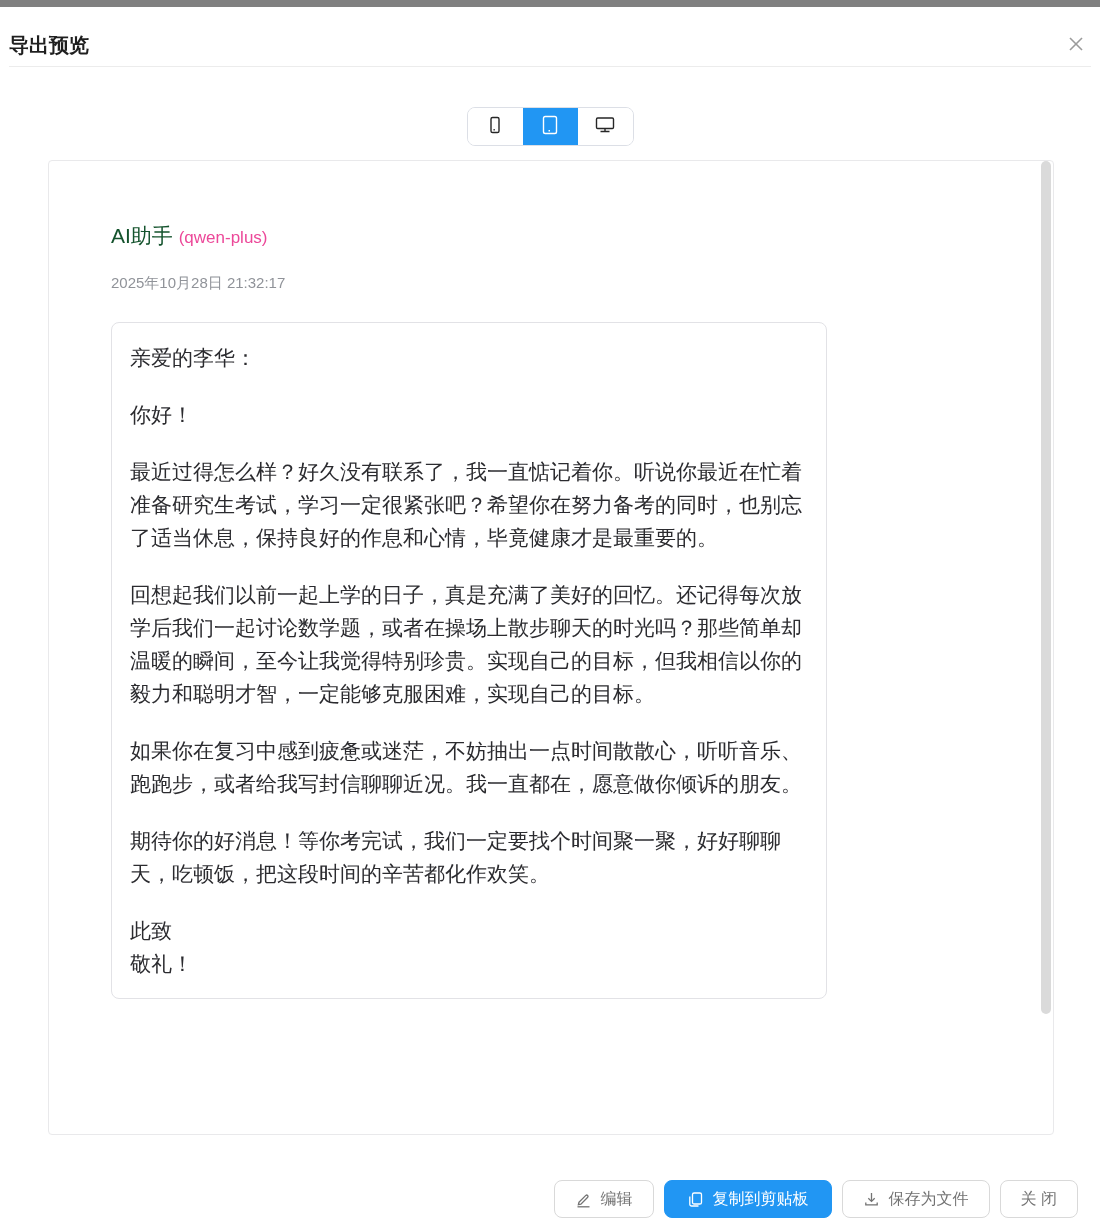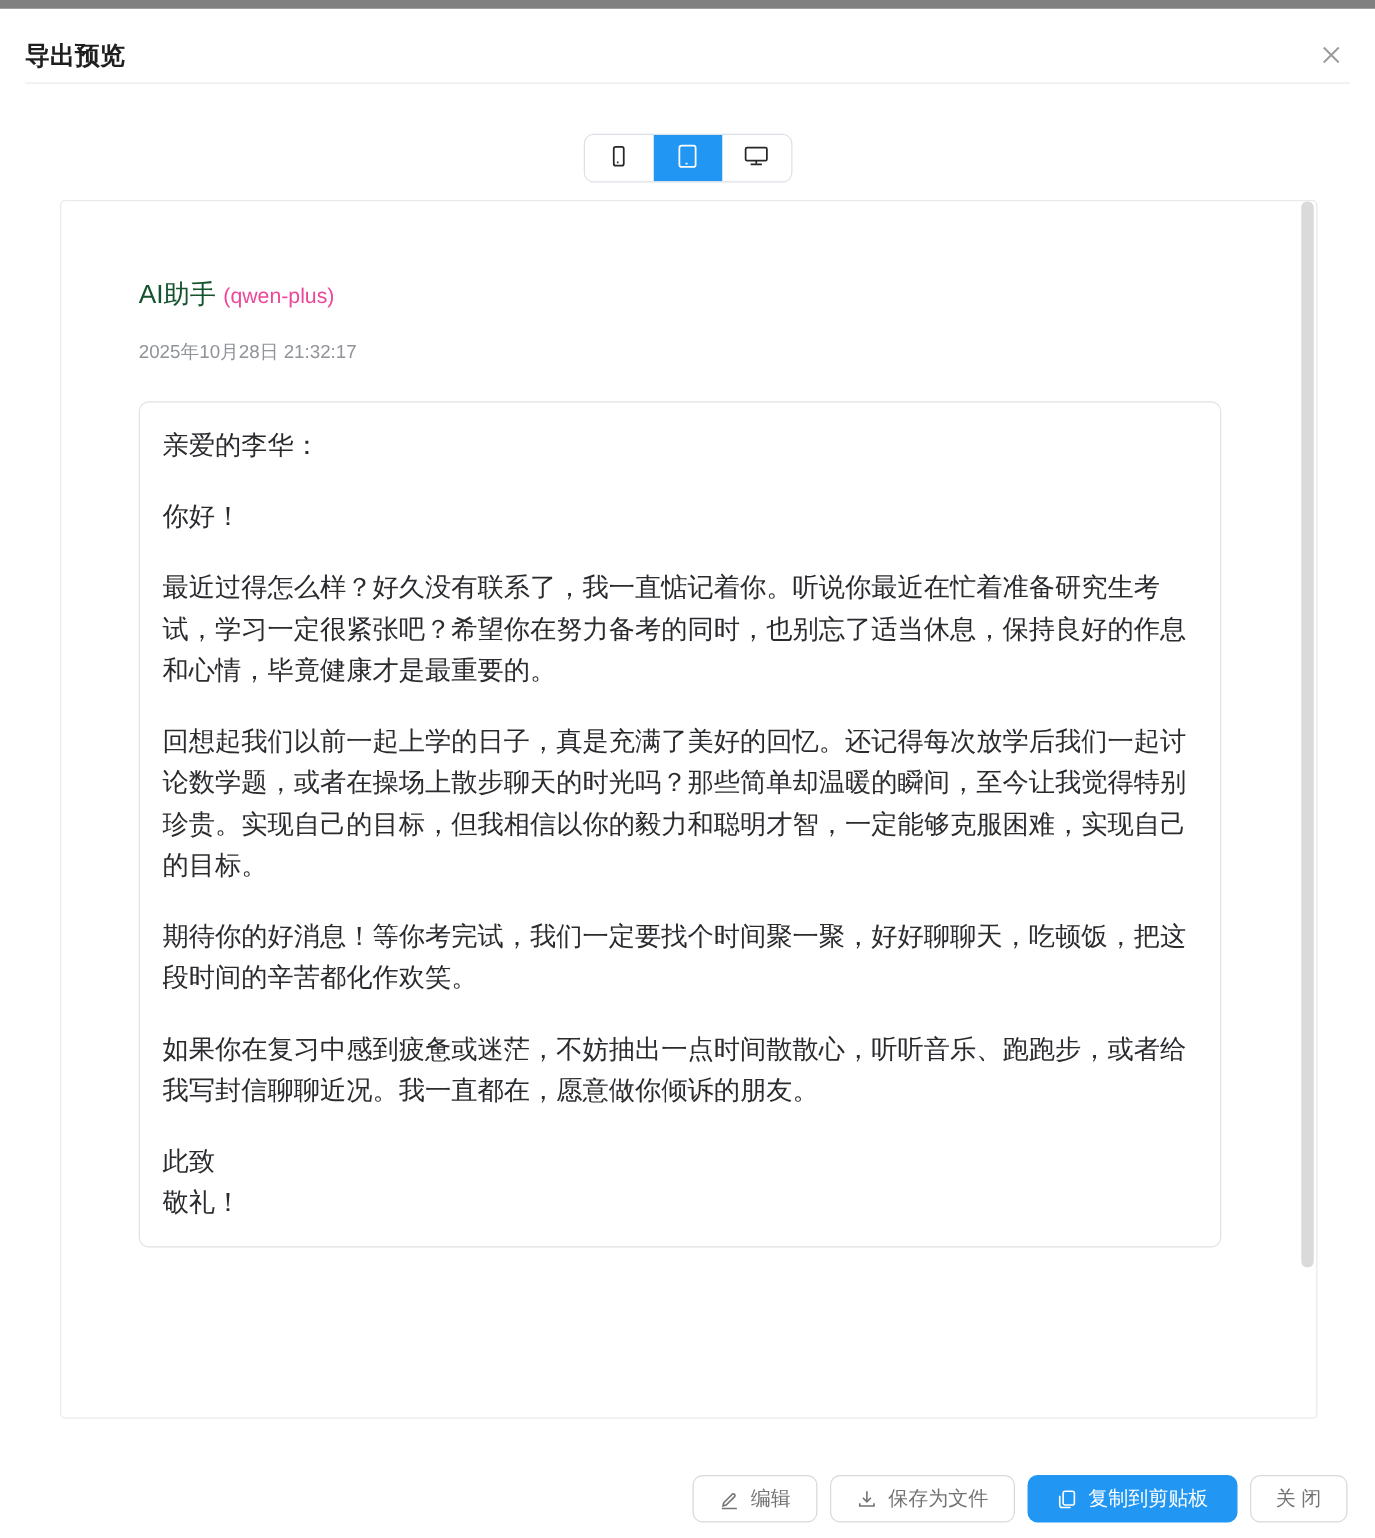--- a/index.html
+++ b/index.html
@@ -9,21 +9,21 @@
     background:#ffffff;
     position:relative;
     overflow:hidden;
     color:#262626;
   }
   .top-bar { width:100%; height:7px; background:#808080; }
 
   
   .dialog-header {
     position:relative;
-    margin:0 20px;
+    margin:0 9px;
     padding:26px 0 9px 0;
     border-bottom:1px solid #ececec;
   }
   .dialog-title { font-size:20px; font-weight:bold; color:#1f1f1f; line-height:24px; }
   .close-btn {
     position:absolute; right:2px; top:24px;
     width:26px; height:26px;
     display:flex; align-items:center; justify-content:center;
     cursor:pointer; color:#9b9b9b; background:none; border:none;
   }
@@ -56,21 +56,21 @@
     overflow:hidden;
   }
   .preview-inner { padding:62px 0 0 62px; }
   .msg-header { font-size:21px; line-height:26px; }
   .assistant-name { color:#14532d; }
   .model-name { color:#ec4899; font-size:17px; }
   .timestamp { margin-top:20px; color:#909399; font-size:15px; line-height:24px; }
 
   .letter-box {
     margin-top:27px;
-    width:866px;
+    width:716px;
     border:1px solid #e2e2e6;
     border-radius:8px;
     padding:18px 18px;
     font-size:21px;
     line-height:33px;
     color:#2b2b2f;
   }
   .letter-box p.para { margin:0 0 24px 0; }
   .letter-box .block { margin:0 0 24px 0; }
   .letter-box .block:last-child { margin-bottom:0; }
@@ -160,59 +160,59 @@
       <span class="assistant-name">AI助手</span>
       <span class="model-name">(qwen-plus)</span>
     </div>
     <div class="timestamp">2025年10月28日 21:32:17</div>
 
     <div class="letter-box">
       <p class="para">亲爱的李华：</p>
       <p class="para">你好！</p>
       <p class="para">最近过得怎么样？好久没有联系了，我一直惦记着你。听说你最近在忙着准备研究生考试，学习一定很紧张吧？希望你在努力备考的同时，也别忘了适当休息，保持良好的作息和心情，毕竟健康才是最重要的。</p>
       <p class="para">回想起我们以前一起上学的日子，真是充满了美好的回忆。还记得每次放学后我们一起讨论数学题，或者在操场上散步聊天的时光吗？那些简单却温暖的瞬间，至今让我觉得特别珍贵。实现自己的目标，但我相信以你的毅力和聪明才智，一定能够克服困难，实现自己的目标。</p>
+      <p class="para">如果你在复习中感到疲惫或迷茫，不妨抽出一点时间散散心，听听音乐、跑跑步，或者给我写封信聊聊近况。我一直都在，愿意做你倾诉的朋友。</p>
       <p class="para">期待你的好消息！等你考完试，我们一定要找个时间聚一聚，好好聊聊天，吃顿饭，把这段时间的辛苦都化作欢笑。</p>
-      <p class="para">如果你在复习中感到疲惫或迷茫，不妨抽出一点时间散散心，听听音乐、跑跑步，或者给我写封信聊聊近况。我一直都在，愿意做你倾诉的朋友。</p>
       <div class="block">
         <div>此致</div>
         <div>敬礼！</div>
       </div>
     </div>
   </div>
   <div class="scroll-thumb"></div>
 </div>
 
 <div class="footer">
   <button class="btn">
     <span>
       <svg width="17" height="17" viewBox="0 0 17 17" fill="none" stroke="currentColor" stroke-width="1.3">
         <path d="M4 11.2 L10.8 4.4 a1.35 1.35 0 0 1 1.9 1.9 L5.9 13.1 L3.4 13.7 Z"></path>
         <line x1="2.5" y1="15.8" x2="14.5" y2="15.8"></line>
       </svg>
     </span>
     <span>编辑</span>
   </button>
 
+  <button class="btn primary">
+    <span>
+      <svg width="17" height="17" viewBox="0 0 17 17" fill="none" stroke="currentColor" stroke-width="1.3">
+        <rect x="5.5" y="2" width="9" height="11" rx="1.6"></rect>
+        <path d="M11.5 15 H4.6 A1.8 1.8 0 0 1 2.8 13.2 V5.5"></path>
+      </svg>
+    </span>
+    <span>复制到剪贴板</span>
+  </button>
+
   <button class="btn">
     <span>
       <svg width="17" height="17" viewBox="0 0 17 17" fill="none" stroke="currentColor" stroke-width="1.3">
         <line x1="8.5" y1="2" x2="8.5" y2="10"></line>
         <polyline points="5.3,7.2 8.5,10.4 11.7,7.2"></polyline>
         <polyline points="2.8,11.5 2.8,13.8 14.2,13.8 14.2,11.5"></polyline>
       </svg>
     </span>
     <span>保存为文件</span>
   </button>
 
-  <button class="btn primary">
-    <span>
-      <svg width="17" height="17" viewBox="0 0 17 17" fill="none" stroke="currentColor" stroke-width="1.3">
-        <rect x="5.5" y="2" width="9" height="11" rx="1.6"></rect>
-        <path d="M11.5 15 H4.6 A1.8 1.8 0 0 1 2.8 13.2 V5.5"></path>
-      </svg>
-    </span>
-    <span>复制到剪贴板</span>
-  </button>
-
   <button class="btn">
     <span>关 闭</span>
   </button>
 </div>
 
 </body></html>

